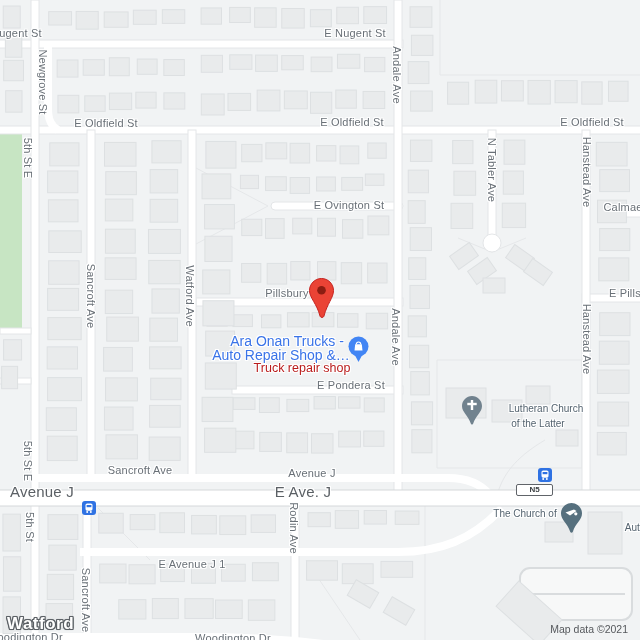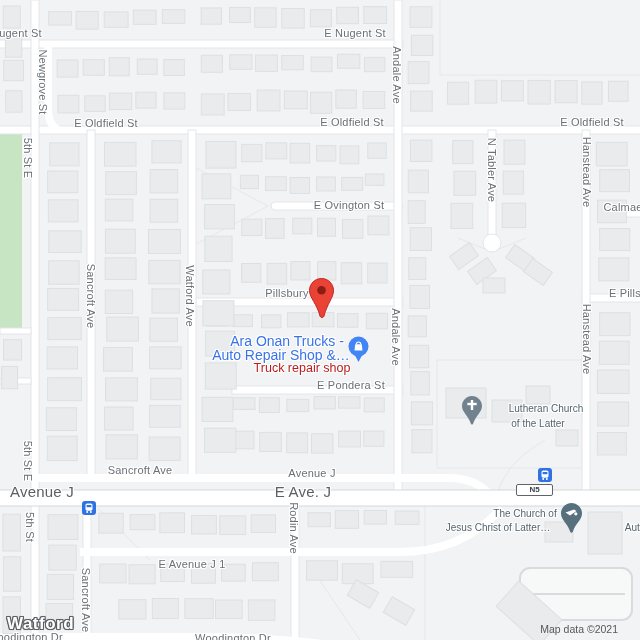--- a/index.html
+++ b/index.html
@@ -28,21 +28,21 @@
   .busstop{position:absolute;width:14px;height:14px;border-radius:3px;
     background:var(--transit-blue,#2f72e3);display:flex;align-items:center;justify-content:center;}
   .routebadge{position:absolute;box-sizing:border-box;width:37px;height:12px;background:#fff;
     border:1.5px solid #606469;border-radius:2px;font-size:8px;font-weight:bold;color:#3c4043;
     display:flex;align-items:center;justify-content:center;line-height:1;}
   #google-logo{
     position:absolute;left:7px;top:614px;font-size:17px;font-weight:bold;letter-spacing:.5px;
     color:#fff;
     text-shadow:-1px -1px 0 #5c6166,1px -1px 0 #5c6166,-1px 1px 0 #5c6166,1px 1px 0 #5c6166,0 1px 0 #5c6166,0 -1px 0 #5c6166,1px 0 0 #5c6166,-1px 0 0 #5c6166,0 0 2px #5c6166;
   }
-  #attribution{position:absolute;right:22px;top:623px;font-size:10.5px;color:#55585c;}
+  #attribution{position:absolute;right:12px;top:623px;font-size:10.5px;color:#55585c;}
 </style>
 </head>
 <body>
 
 <div id="map">
 
   <svg class="base" width="640" height="640" viewBox="0 0 640 640">
 
     <rect x="0" y="128" width="22" height="202" fill="#c7e5c3"></rect>
 
@@ -361,21 +361,20 @@
   </svg>
   <div class="poi dark" style="left:536px;top:408px;">Lutheran Church</div>
   <div class="poi dark" style="left:528px;top:423px;">of the Latter</div>
 
   <svg class="pin" style="left:561px;top:503px;" width="21" height="31" viewBox="0 0 21 31">
     <path d="M10.5 0 C4.7 0 0 4.7 0 10.5 c0 6.4 6.2 9.3 9.3 18.4 .37 1.1 2 1.1 2.4 0 C14.8 19.8 21 16.9 21 10.5 21 4.7 16.3 0 10.5 0 Z" fill="#56707e"></path>
     <path d="M4.5 9.5 L13 6.5 L15.5 8 L9 12.5 Z" fill="#ffffff"></path>
     <circle cx="14.8" cy="10.8" r="1.6" fill="#ffffff"></circle>
   </svg>
   <div class="poi dark" style="left:515px;top:513px;">The Church of</div>
-  <div class="poi dark" style="left:488px;top:527px;">Jesus Christ of Latter…</div>
   <div class="poi dark" style="left:625px;top:527px;">Auto</div>
 
   <div id="transit-layer">
       <div class="busstop" style="left: 82px; top: 501px;">
         <svg width="10" height="10" viewBox="0 0 10 10">
           <rect x="1.5" y="0.5" width="7" height="7.2" rx="1.6" fill="#fff"></rect>
           <rect x="2.6" y="2.0" width="4.8" height="2.2" fill="#2f72e3"></rect>
           <circle cx="3.2" cy="8.9" r="1.0" fill="#fff"></circle>
           <circle cx="6.8" cy="8.9" r="1.0" fill="#fff"></circle>
         </svg>

